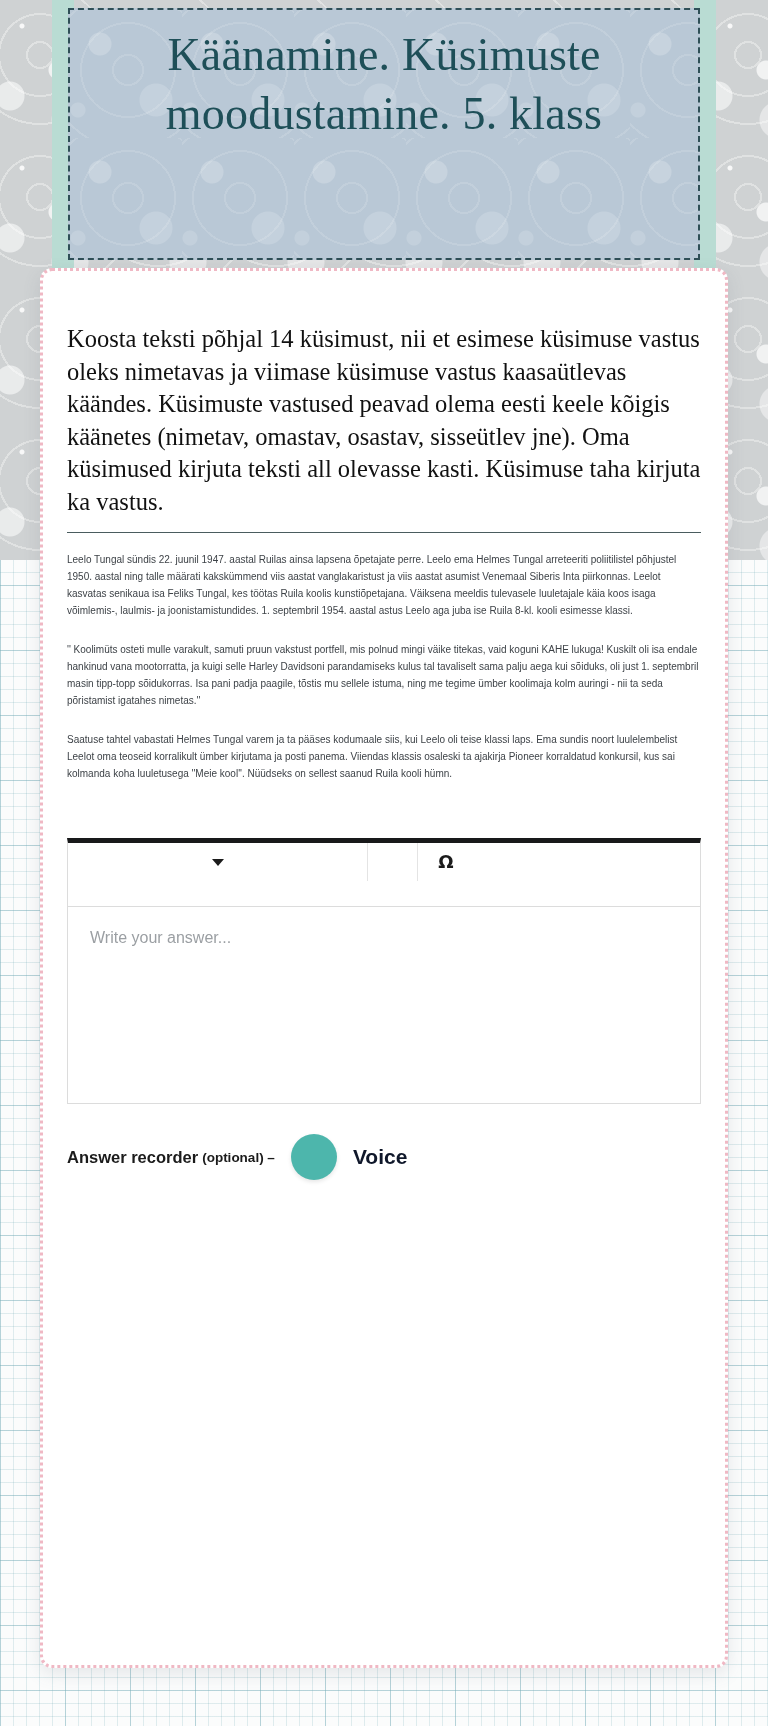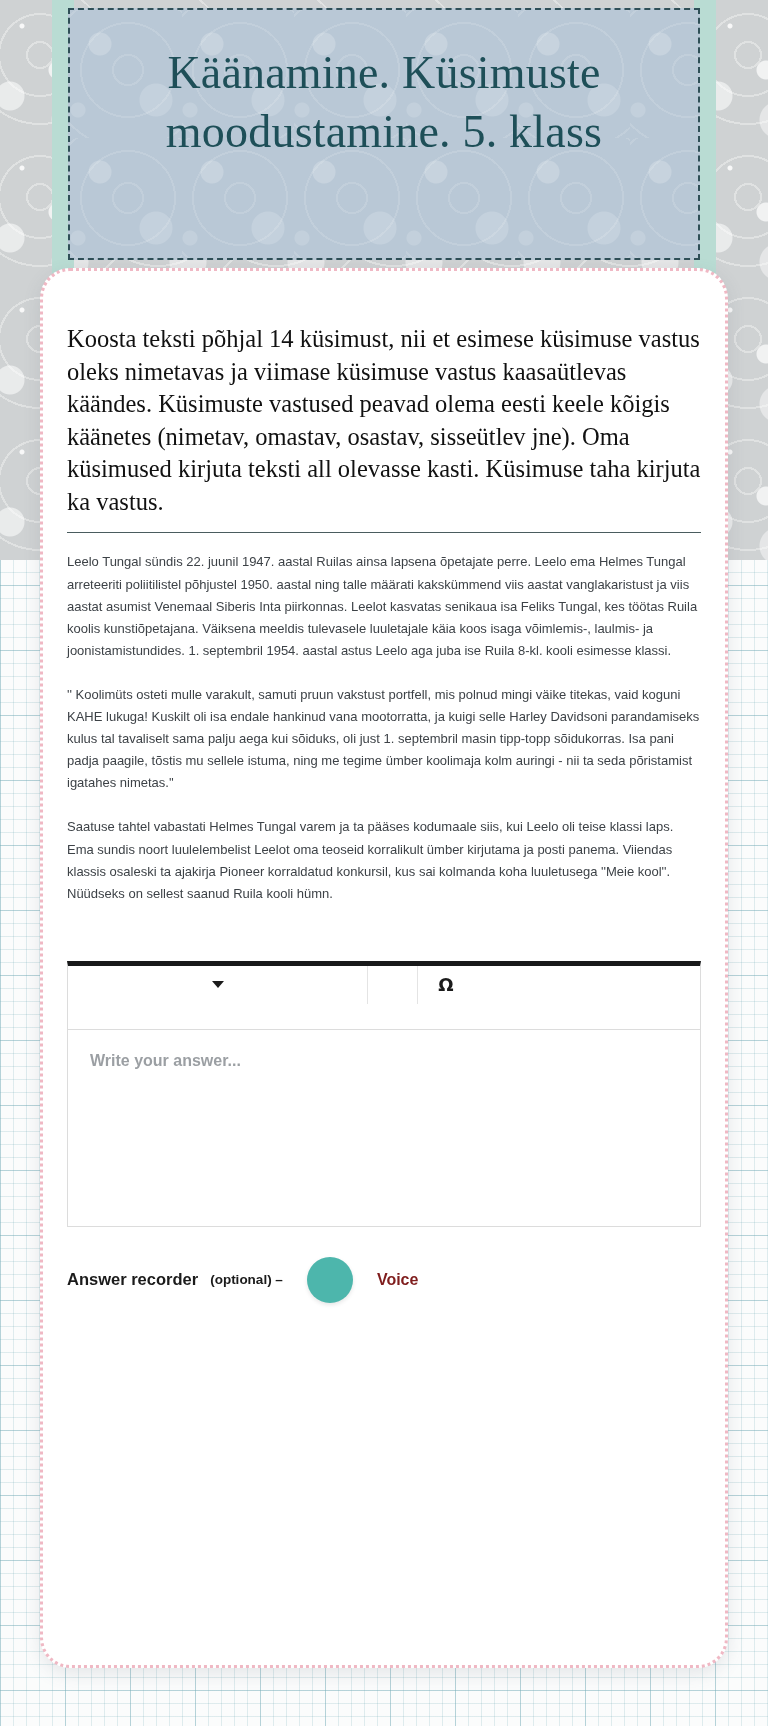--- a/index.html
+++ b/index.html
@@ -77,42 +77,42 @@
       radial-gradient(circle at 30px 34px, rgba(255,255,255,0.20) 0 11px, transparent 12px),
       radial-gradient(circle at 86px 90px, rgba(255,255,255,0.16) 0 16px, transparent 17px),
       radial-gradient(circle at 8px 100px, rgba(255,255,255,0.14) 0 7px, transparent 8px),
       repeating-radial-gradient(circle at 58px 60px, transparent 0 14px, rgba(255,255,255,0.13) 14px 16px, transparent 16px 32px);
     background-size: 112px 128px;
     border: 2px dashed #2f4f57;
     overflow: hidden;
     display: flex;
     align-items: flex-start;
     justify-content: center;
-    padding-top: 34px;
+    padding-top: 16px;
   }
 
   .header-title {
     font-family: "Liberation Serif", serif;
     color: #1e4f58;
     font-size: 46px;
     line-height: 1.28;
     text-align: center;
     width: 520px;
     letter-spacing: 0.2px;
   }
 
   
   .card {
     position: absolute;
     left: 40px;
     top: 268px;
     width: 688px;
     height: 1400px;
     background: #ffffff;
-    border-radius: 30px;
+    border-radius: 12px;
     border: 3px dotted #f0b8c4;
     box-shadow: 0 6px 18px rgba(90,100,110,0.14);
     padding: 52px 24px 20px 24px;
   }
 
   .card-inner {
     width: 100%;
     height: 100%;
   }
 
@@ -128,21 +128,21 @@
 
   .divider {
     border: 0;
     border-top: 1px solid #4a5c5e;
     margin: 14px 0 18px 0;
   }
 
   
   .body-text p {
     font-family: "Liberation Sans", sans-serif;
-    font-size: 13px;
+    font-size: 10px;
     line-height: 1.70;
     color: #3d4247;
     margin: 0 0 22px 0;
   }
   .body-text p:last-child { margin-bottom: 16px; }
 
   
   .editor {
     margin-top: 56px;
     border: 1px solid #dcdcdc;
@@ -180,34 +180,33 @@
     font-family: "DejaVu Sans", sans-serif;
     font-size: 18px;
     font-weight: 700;
     color: #1b1b1b;
     line-height: 1;
   }
 
   .editor-area {
     min-height: 196px;
     padding: 22px 22px;
-    font-weight: bold;
   }
   .editor-placeholder {
     font-family: "Liberation Sans", sans-serif;
     font-size: 16px;
     color: #9b9fa3;
   }
 
   
   .recorder-row {
     margin-top: 30px;
     display: flex;
     align-items: center;
-    gap: 8px;
+    gap: 0;
   }
   .recorder-label {
     font-family: "Liberation Sans", sans-serif;
     font-size: 16.5px;
     font-weight: 700;
     color: #1b1b1b;
     white-space: nowrap;
   }
   .recorder-optional {
     font-size: 13.5px;
@@ -219,23 +218,23 @@
     height: 46px;
     border-radius: 50%;
     background: #4db6ac;
     margin: 0 16px;
     border: none;
     box-shadow: 0 2px 4px rgba(0,0,0,0.10);
     flex: 0 0 auto;
   }
   .voice-label {
     font-family: "Liberation Sans", sans-serif;
-    font-size: 16px;
-    font-weight: 700;
-    color: #7f1d1d;
+    font-size: 21px;
+    font-weight: 700;
+    color: #0f172a;
   }
 </style>
 </head>
 <body>
 
 <div class="bg-root">
   <div class="bg-grid"></div>
   <div class="bg-paisley"></div>
   <div class="bg-mint-left"></div>
   <div class="bg-mint-right"></div>

